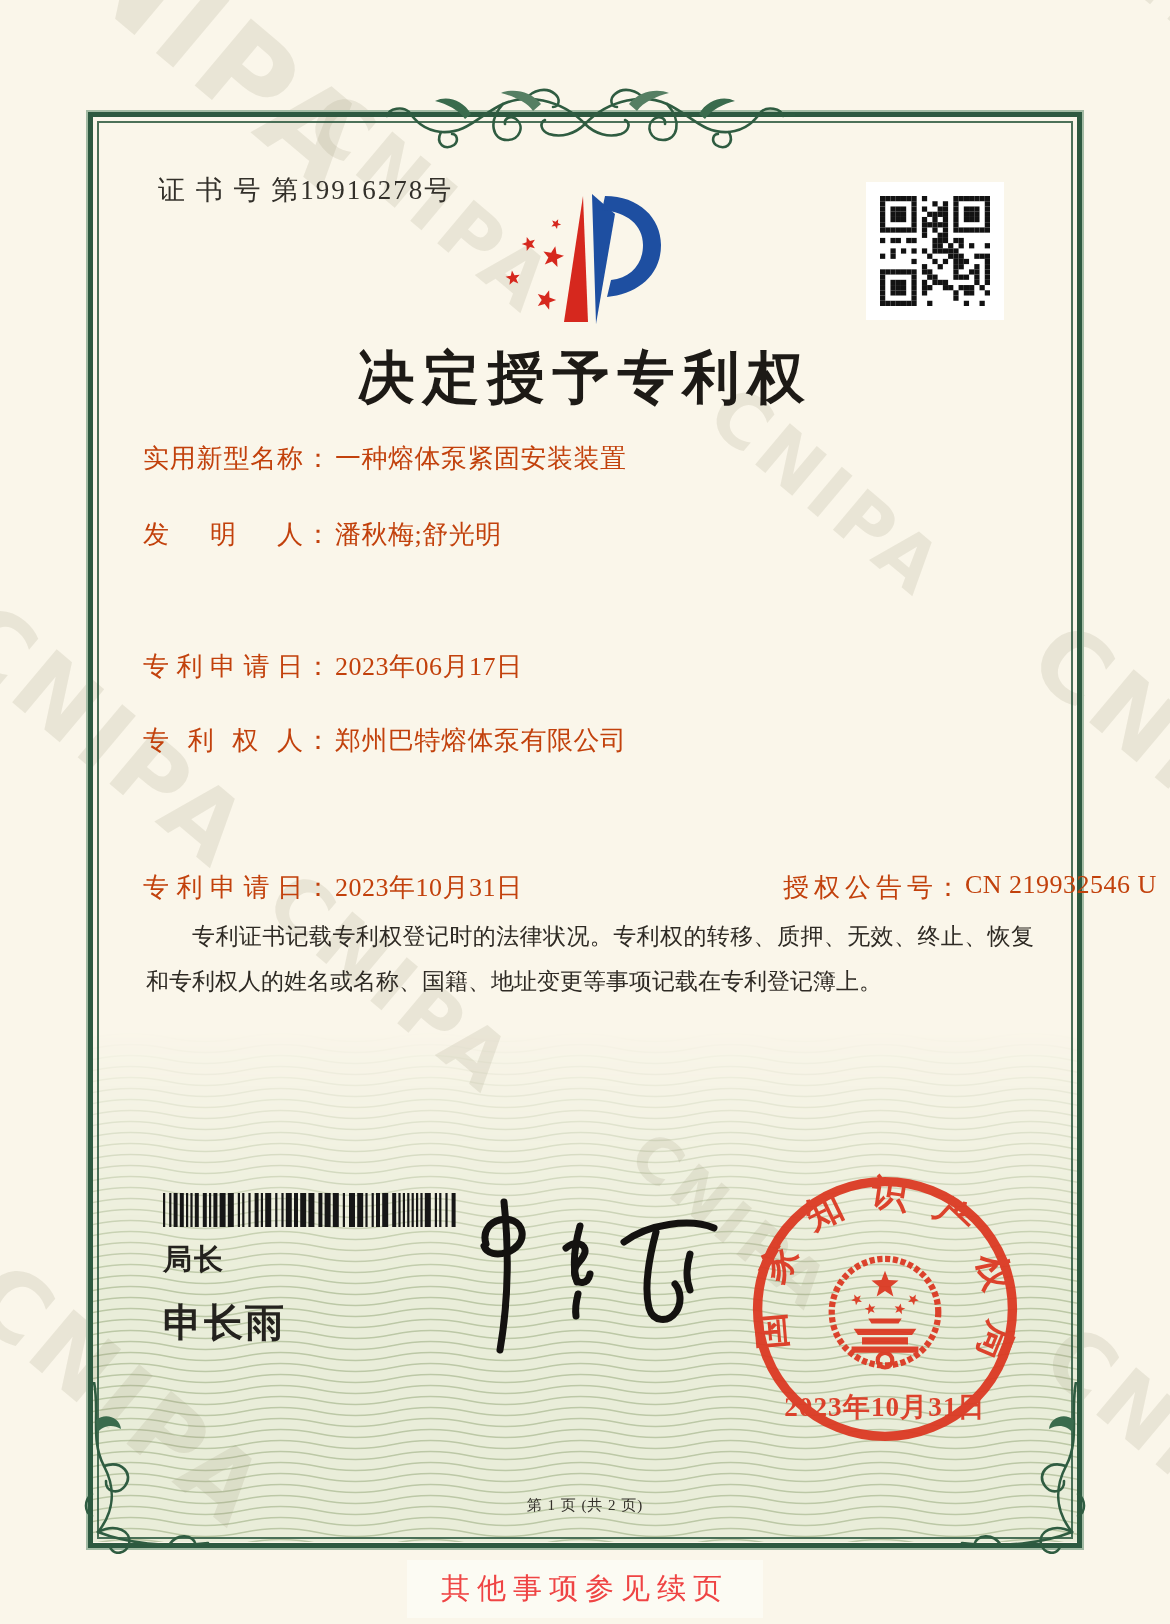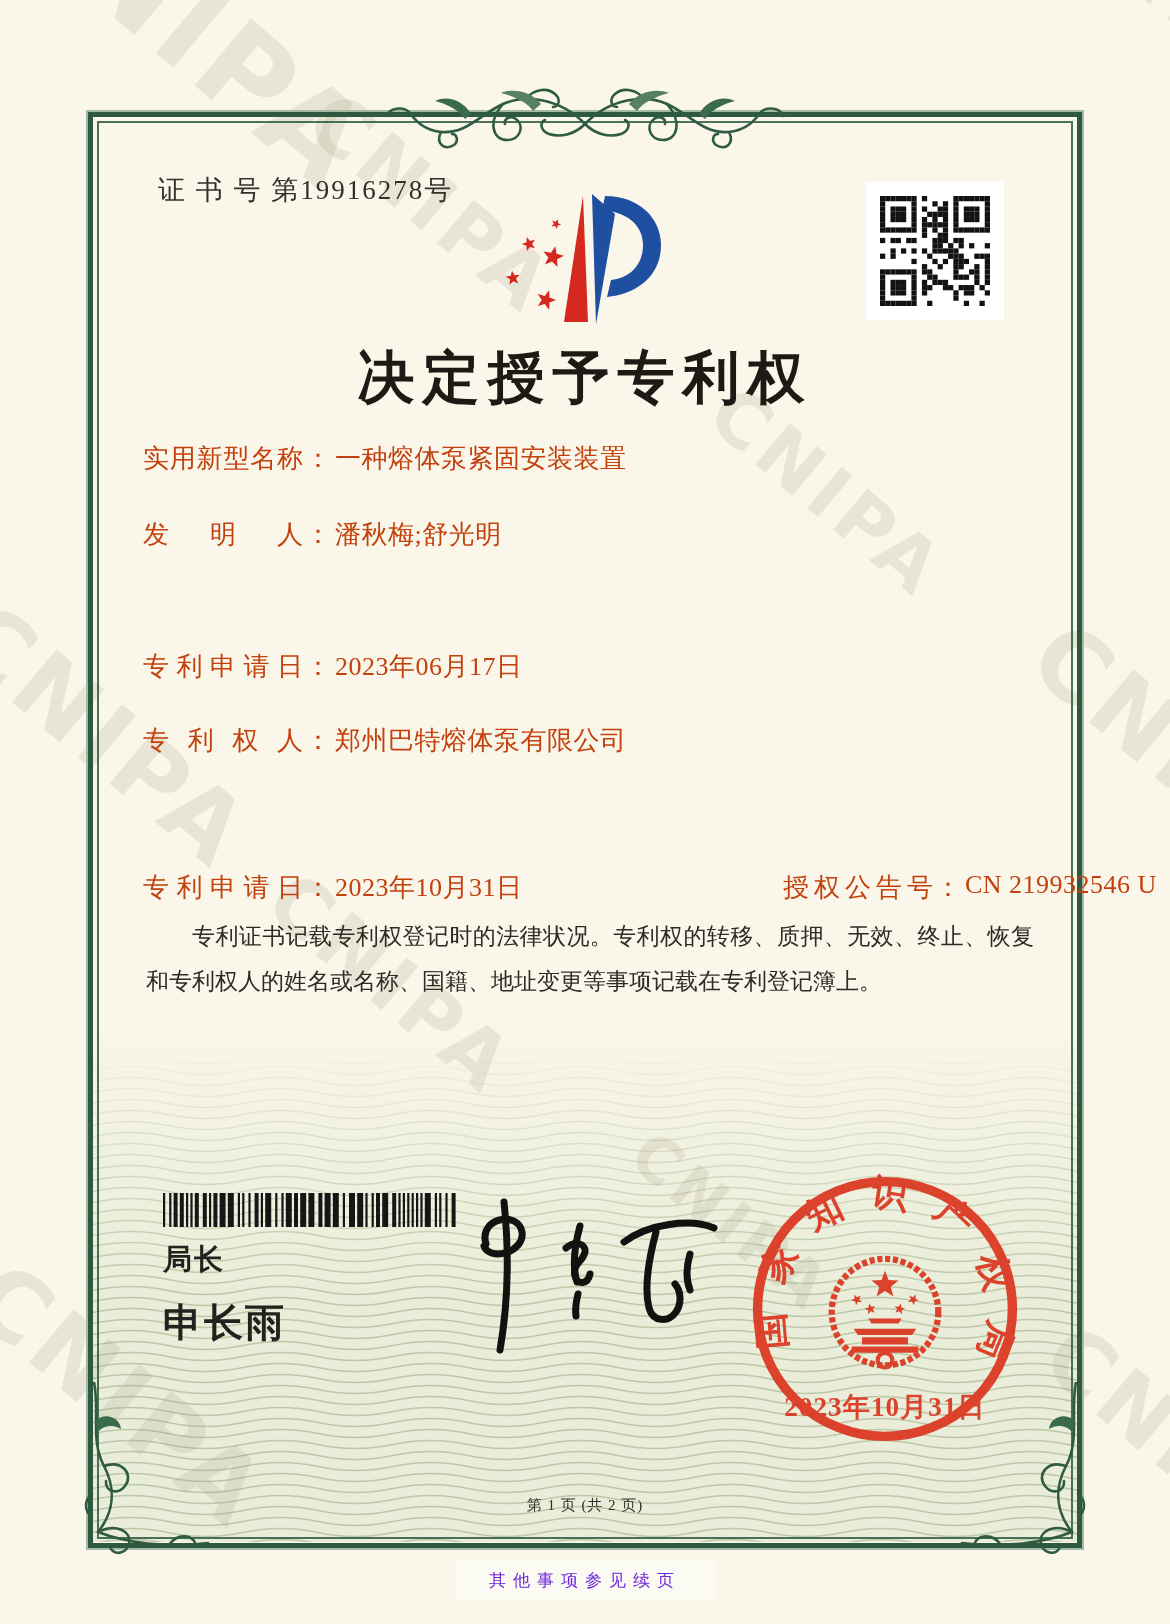--- a/index.html
+++ b/index.html
@@ -54,21 +54,21 @@
   .signer-title{position:absolute; left:163px; top:1240px; font-size:29px; font-weight:600;
     font-family:"DejaVu Sans","Liberation Sans",sans-serif; color:#24221e; letter-spacing:2px;}
   .signer-name{position:absolute; left:163px; top:1296px; font-size:39px; font-weight:600;
     font-family:"DejaVu Sans","Liberation Sans",sans-serif; color:#24221e; letter-spacing:2px;}
   .signature{position:absolute; left:452px; top:1192px;}
   .seal{position:absolute; left:744px; top:1168px; mix-blend-mode:multiply; opacity:.94;}
   .page-no{position:absolute; left:0; top:1496px; width:100%; text-align:center;
     font-size:15px; color:#33302a; letter-spacing:1px;}
   .note{
     position:absolute; left:50%; top:1560px; transform:translateX(-50%);
-    background:#fcfbf3; padding:9px 34px; font-size:17px; letter-spacing:7px; color:#6d28d9;
+    background:#fcfbf3; padding:9px 34px; font-size:29px; letter-spacing:7px; color:#ef4444;
     white-space:nowrap;
   }
 </style>
 </head>
 <body>
 
 <svg width="0" height="0" style="position:absolute" aria-hidden="true">
   <defs>
     <polygon id="star" points="0,-13 3.23,-4.45 12.36,-4.02 5.23,1.7 7.64,10.52 0,5.5 -7.64,10.52 -5.23,1.7 -12.36,-4.02 -3.23,-4.45"></polygon>
     <g id="top-orn-half" fill="none" stroke="#2f5c41" stroke-width="2.6" stroke-linecap="round">

